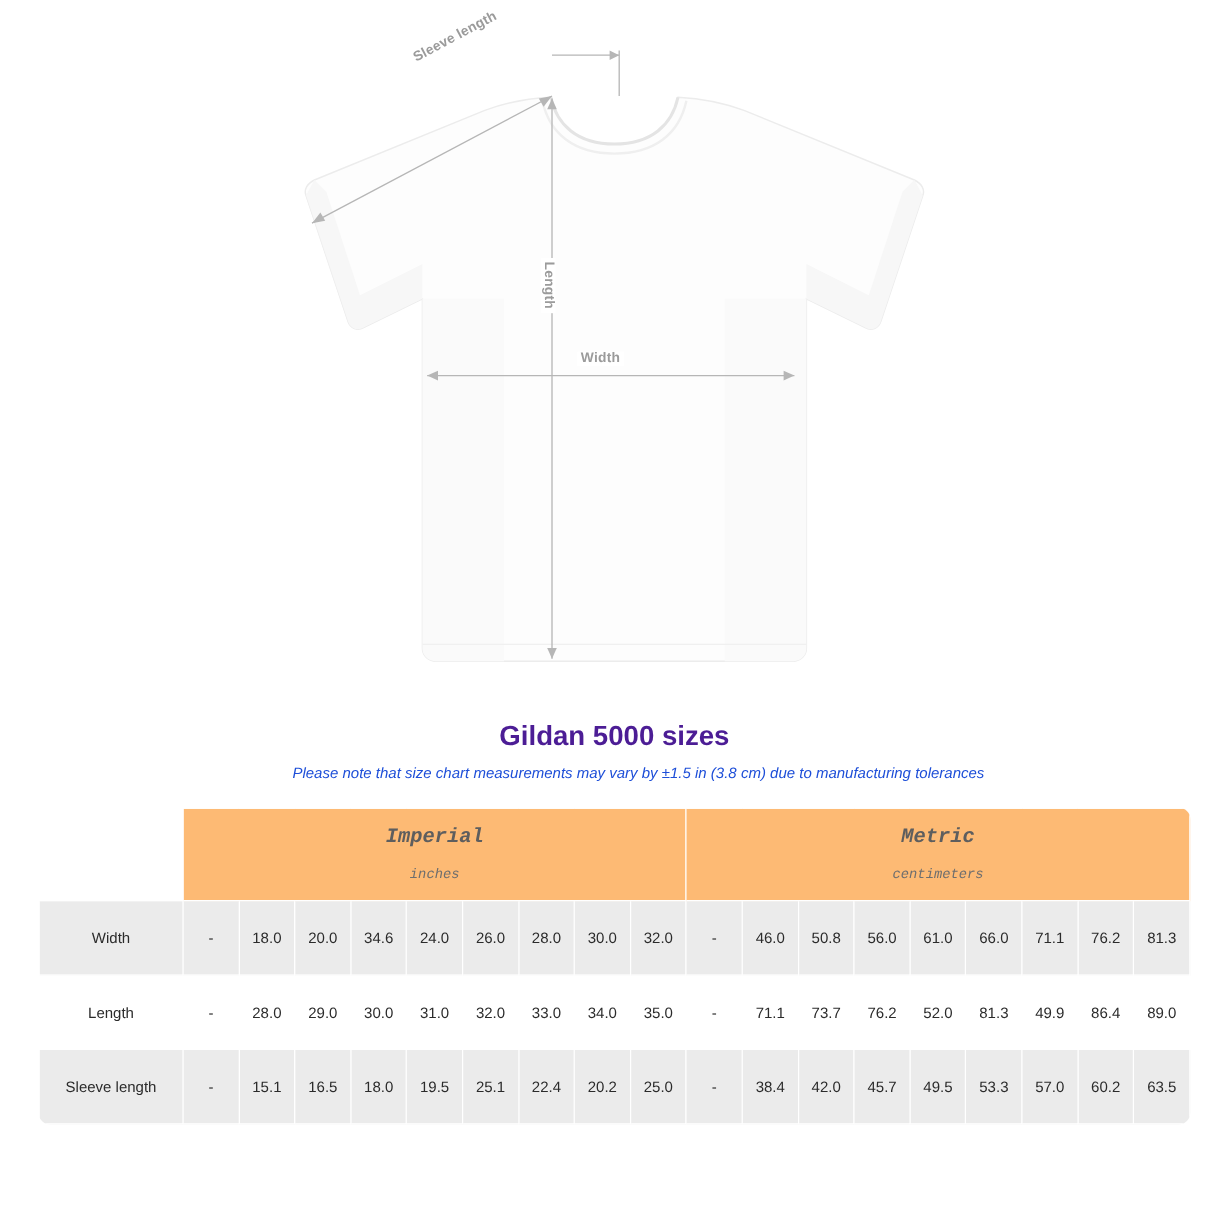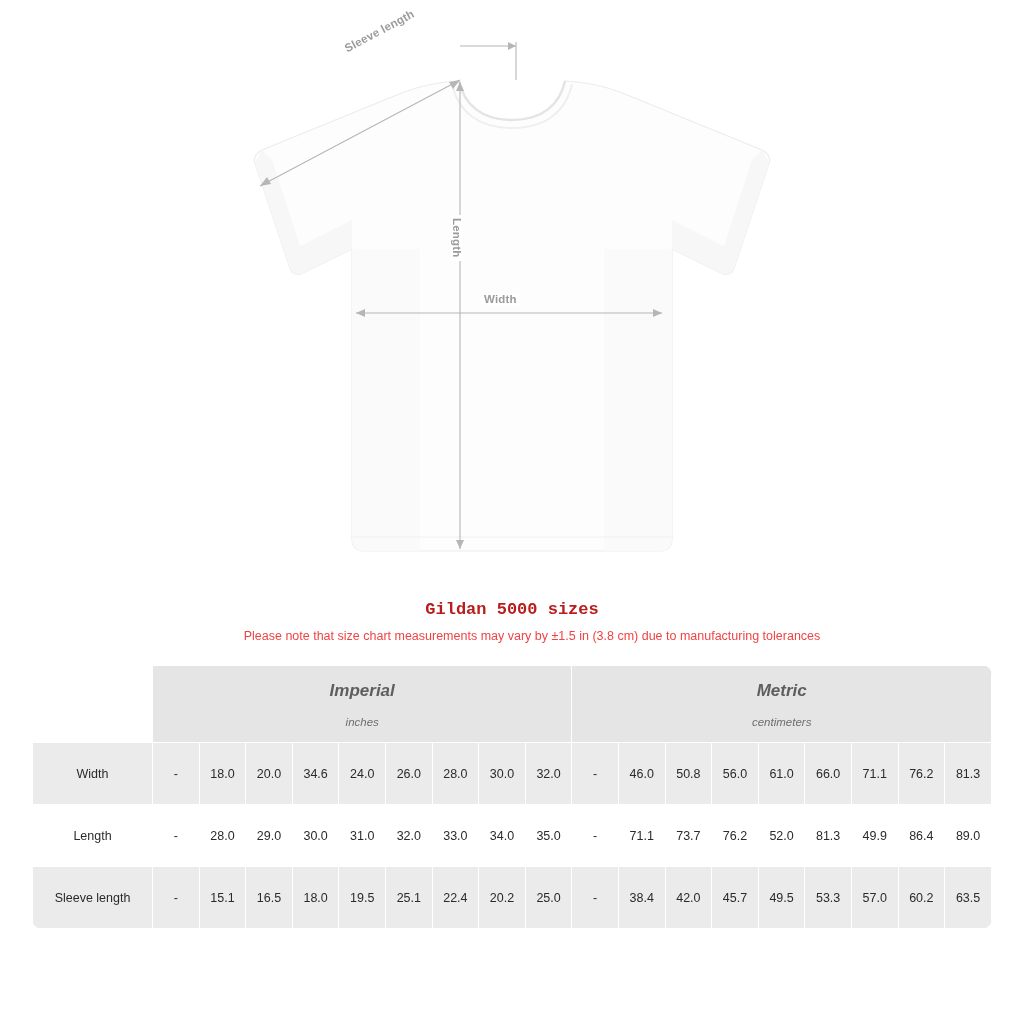--- a/index.html
+++ b/index.html
@@ -55,29 +55,29 @@
     left: 481px;
     top: 293px;
   }
 
   
   .title-block {
     text-align: center;
     margin-top: 10px;
   }
   .chart-title {
-    font-size: 17px;
-    font-weight: bold;
-    color: #b91c1c;
+    font-size: 23px;
+    font-weight: bold;
+    color: #4c1d95;
     margin: 0 0 10px 0;
-    font-family: Liberation Mono, monospace;
   }
   .chart-note {
     font-size: 12.5px;
-    color: #ef4444;
+    font-style: italic;
+    color: #1d4ed8;
     margin: 0;
     padding-left: 40px;
   }
 
   
   .table-wrap {
     margin: 22px 32px 0 32px;
     border-radius: 10px;
     overflow: hidden;
   }
@@ -89,23 +89,24 @@
   table.size-table td, table.size-table th {
     border: 1px solid #ffffff;
     text-align: center;
     font-size: 12.5px;
     color: #2b2b2b;
     font-weight: normal;
   }
 
   
   .sys-cell {
-    background: #e5e5e5;
+    background: #fdba74;
     height: 74px;
     vertical-align: middle;
+    font-family: Liberation Mono, monospace;
   }
   .sys-name {
     font-size: 17px;
     font-weight: bold;
     font-style: italic;
     color: #5e5e5e;
     line-height: 1.25;
   }
   .sys-unit {
     font-size: 11.5px;

